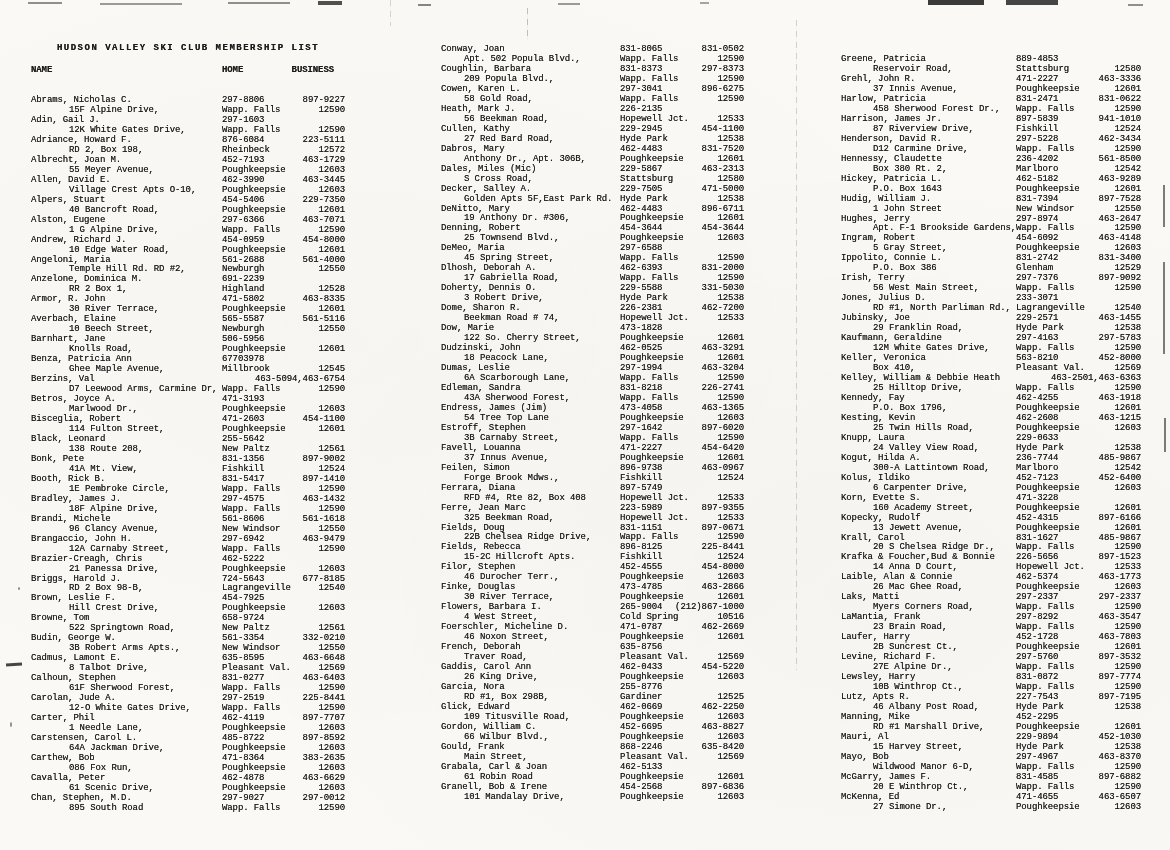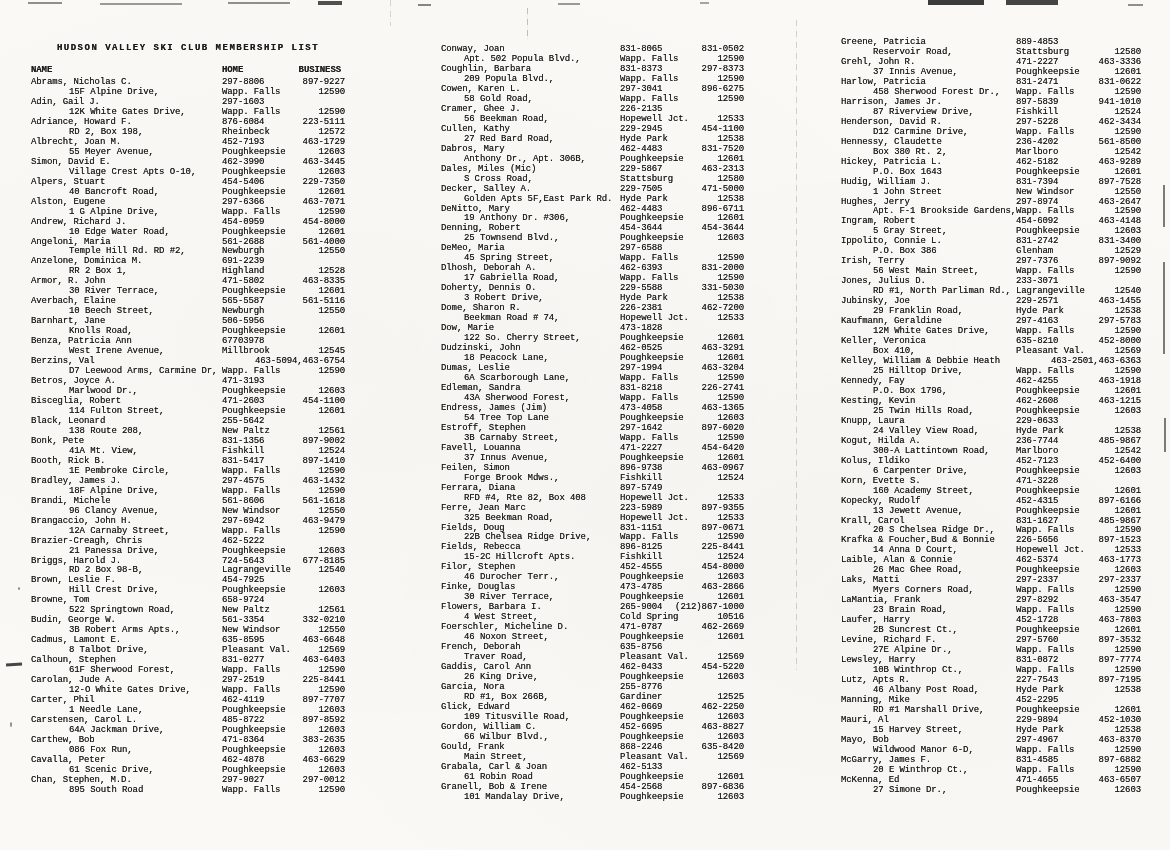--- a/index.html
+++ b/index.html
@@ -10,29 +10,29 @@
     color:#1b1b1b;
   }
   .scanpage{position:absolute;inset:0;
     background:
       radial-gradient(ellipse at 30% 40%, rgba(0,0,0,0.015), transparent 60%),
       radial-gradient(ellipse at 75% 70%, rgba(0,0,0,0.02), transparent 55%),
       #faf9f5;}
   .col{position:absolute;font-size:9px;line-height:9.97px;letter-spacing:-0.1px;}
   .col1{left:31px;top:44px;width:314px;--c2:191px;--ind:38px;}
   .col2{left:441px;top:45px;width:303px;--c2:179px;--ind:23px;}
-  .col3{left:841px;top:38px;width:300px;--c2:175px;--ind:32px;}
+  .col3{left:841px;top:55px;width:300px;--c2:175px;--ind:32px;}
   .title{height:10px;margin-bottom:12px;text-align:center;white-space:nowrap;
     font-weight:bold;letter-spacing:1.5px;font-size:9px;
     text-shadow:0 0 0.4px rgba(20,20,20,0.8);}
-  .hdr{position:relative;height:10px;margin-bottom:2px;font-weight:bold;
+  .hdr{position:relative;height:10px;margin-bottom:20px;font-weight:bold;
     text-shadow:0 0 0.3px rgba(20,20,20,0.7);}
   .hdr .h-name{position:absolute;left:0;}
   .hdr .h-home{position:absolute;left:var(--c2);}
-  .hdr .h-biz{position:absolute;right:4px;text-align:center;}
+  .hdr .h-biz{position:absolute;right:11px;text-align:center;}
   .ln{position:relative;height:9.97px;white-space:nowrap;
     text-shadow:0 0 0.35px rgba(25,25,25,0.75);}
   .ln span{position:absolute;top:0;}
   .nm{left:0;}
   .st{left:var(--ind);}
   .hm,.ct{left:var(--c2);}
   .bz,.zp,.sp{right:0;}
   
   .art{position:absolute;background:#262626;}
   .fold{position:absolute;width:1px;
@@ -86,21 +86,21 @@
           <span class="nm">Albrecht, Joan M.</span>
           <span class="hm">452-7193</span>
           <span class="bz">463-1729</span>
         </div>
         <div class="ln">
           <span class="st">55 Meyer Avenue,</span>
           <span class="ct">Poughkeepsie</span>
           <span class="zp">12603</span>
         </div>
         <div class="ln">
-          <span class="nm">Simon, David E.</span>
+          <span class="nm">Allen, David E.</span>
           <span class="hm">462-3990</span>
           <span class="bz">463-3445</span>
         </div>
         <div class="ln">
           <span class="st">Village Crest Apts O-10,</span>
           <span class="ct">Poughkeepsie</span>
           <span class="zp">12603</span>
         </div>
         <div class="ln">
           <span class="nm">Alpers, Stuart</span>
@@ -178,21 +178,21 @@
         <div class="ln">
           <span class="st">Knolls Road,</span>
           <span class="ct">Poughkeepsie</span>
           <span class="zp">12601</span>
         </div>
         <div class="ln">
           <span class="nm">Benza, Patricia Ann</span>
           <span class="hm">67703978</span>
         </div>
         <div class="ln">
-          <span class="st">West Irene Avenue,</span>
+          <span class="st">Ghee Maple Avenue,</span>
           <span class="ct">Millbrook</span>
           <span class="zp">12545</span>
         </div>
         <div class="ln">
           <span class="nm">Berzins, Val</span>
           <span class="sp">463-5094,463-6754</span>
         </div>
         <div class="ln">
           <span class="st">D7 Leewood Arms, Carmine Dr,</span>
           <span class="ct">Wapp. Falls</span>
@@ -432,21 +432,21 @@
           <span class="nm">Cowen, Karen L.</span>
           <span class="hm">297-3041</span>
           <span class="bz">896-6275</span>
         </div>
         <div class="ln">
           <span class="st">58 Gold Road,</span>
           <span class="ct">Wapp. Falls</span>
           <span class="zp">12590</span>
         </div>
         <div class="ln">
-          <span class="nm">Cramer, Ghee J.</span>
+          <span class="nm">Heath, Mark J.</span>
           <span class="hm">226-2135</span>
         </div>
         <div class="ln">
           <span class="st">56 Beekman Road,</span>
           <span class="ct">Hopewell Jct.</span>
           <span class="zp">12533</span>
         </div>
         <div class="ln">
           <span class="nm">Cullen, Kathy</span>
           <span class="hm">229-2945</span>
@@ -721,21 +721,21 @@
         <div class="ln">
           <span class="st">26 King Drive,</span>
           <span class="ct">Poughkeepsie</span>
           <span class="zp">12603</span>
         </div>
         <div class="ln">
           <span class="nm">Garcia, Nora</span>
           <span class="hm">255-8776</span>
         </div>
         <div class="ln">
-          <span class="st">RD #1, Box 266B,</span>
+          <span class="st">RD #1, Box 298B,</span>
           <span class="ct">Gardiner</span>
           <span class="zp">12525</span>
         </div>
         <div class="ln">
           <span class="nm">Glick, Edward</span>
           <span class="hm">462-0669</span>
           <span class="bz">462-2250</span>
         </div>
         <div class="ln">
           <span class="st">109 Titusville Road,</span>
@@ -929,21 +929,21 @@
           <span class="hm">297-4163</span>
           <span class="bz">297-5783</span>
         </div>
         <div class="ln">
           <span class="st">12M White Gates Drive,</span>
           <span class="ct">Wapp. Falls</span>
           <span class="zp">12590</span>
         </div>
         <div class="ln">
           <span class="nm">Keller, Veronica</span>
-          <span class="hm">635-8210</span>
+          <span class="hm">563-8210</span>
           <span class="bz">452-8000</span>
         </div>
         <div class="ln">
           <span class="st">Box 410,</span>
           <span class="ct">Pleasant Val.</span>
           <span class="zp">12569</span>
         </div>
         <div class="ln">
           <span class="nm">Kelley, William &amp; Debbie Heath</span>
           <span class="sp">463-2501,463-6363</span>

